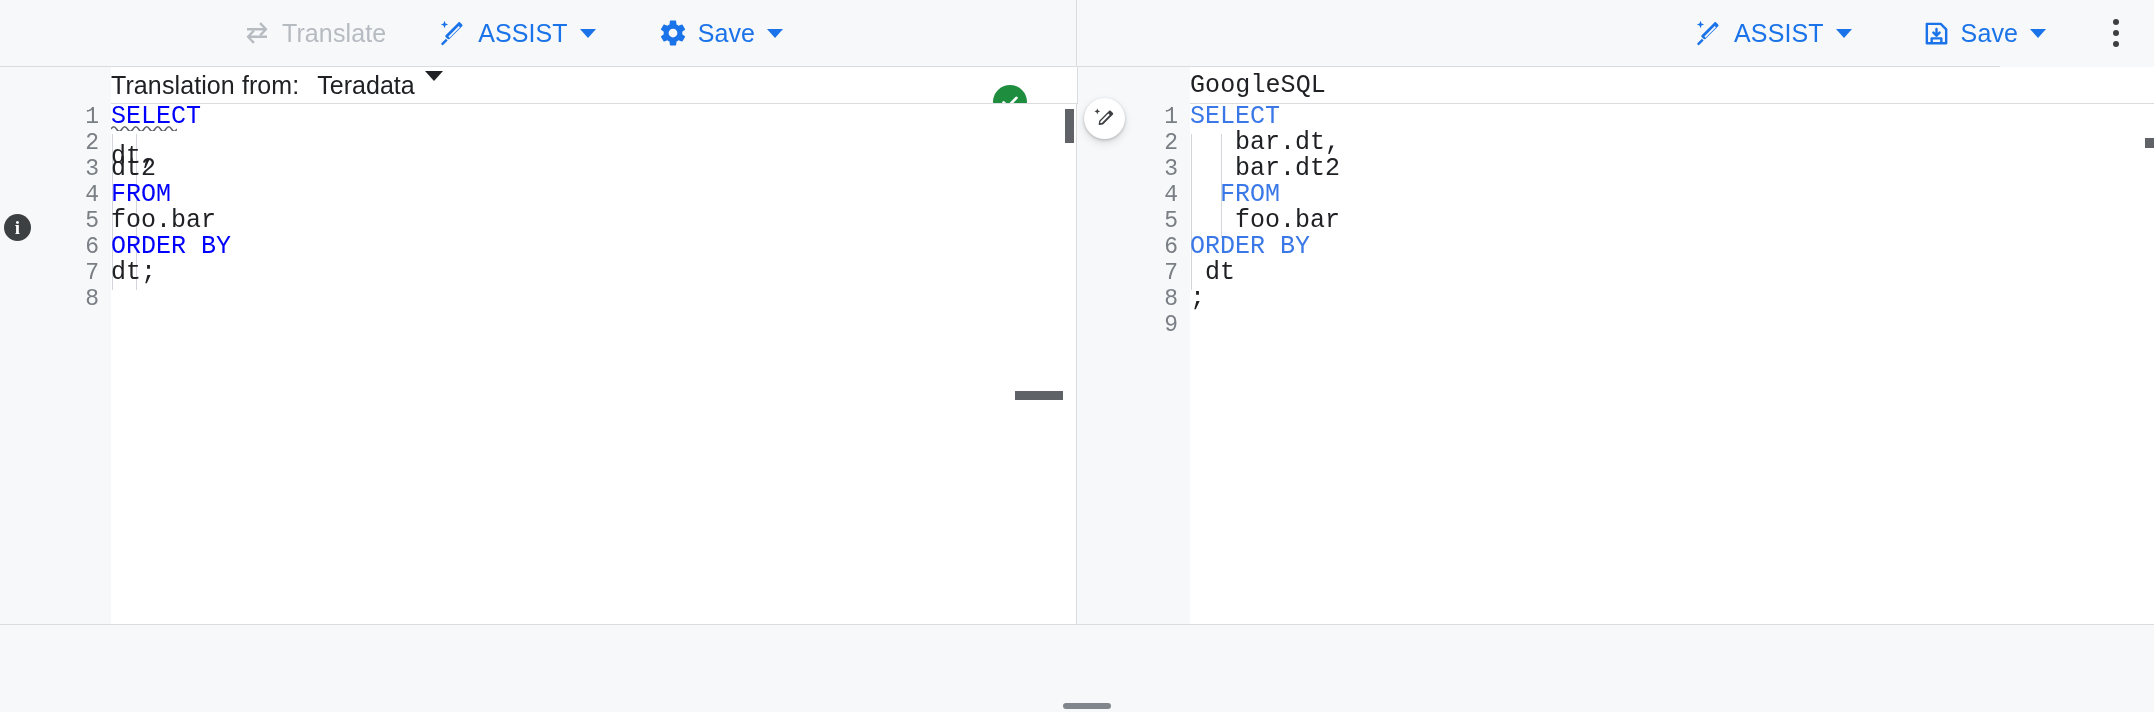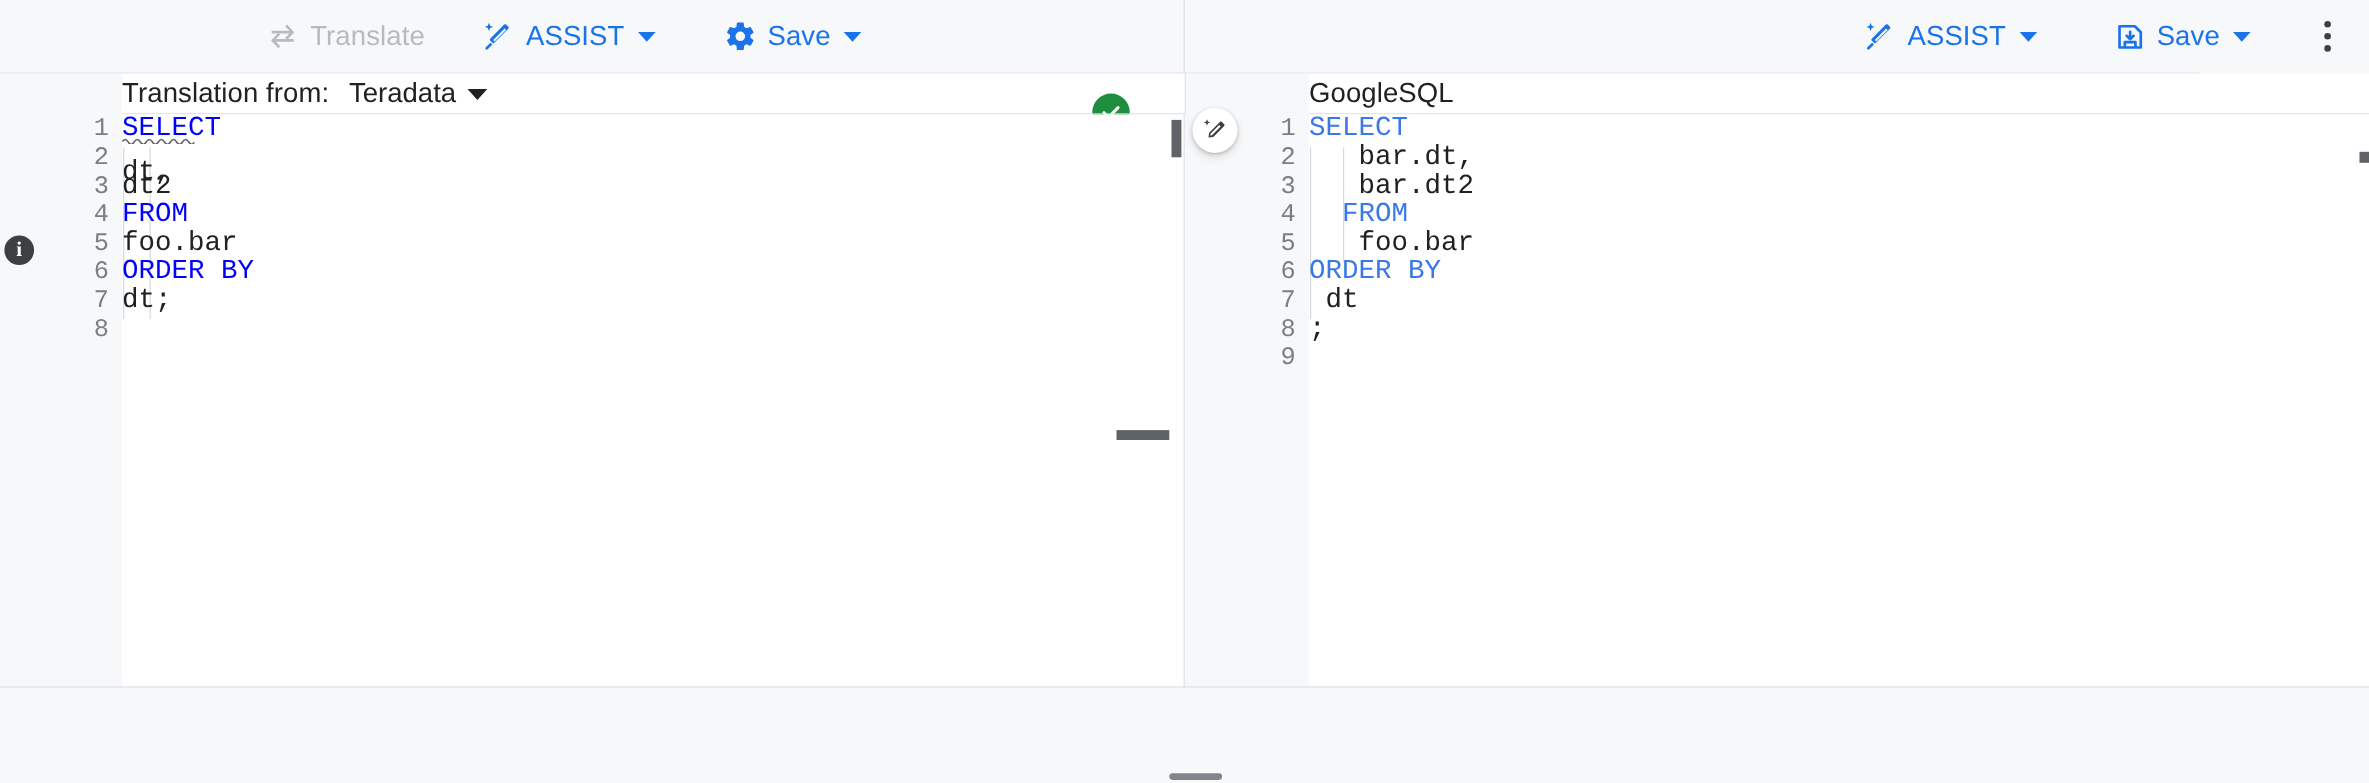--- a/index.html
+++ b/index.html
@@ -102,31 +102,31 @@
   .subhdr-right {
     position: absolute; left: 1190px; top: 0;
     width: 964px; height: 37px;
     display: flex; align-items: center;
     background: #ffffff;
   }
   .lang-label {
     font-size: 25px; color: #202124; letter-spacing: .1px;
   }
   .lang-select {
-    display: inline-flex; align-items: center; gap: 10px;
+    display: inline-flex; align-items: flex-start; gap: 10px;
     margin-left: 18px;
     font-size: 25px; color: #202124; cursor: pointer;
   }
   .lang-select .caret {
     display: inline-block; width: 0; height: 0;
     border-left: 9px solid transparent;
     border-right: 9px solid transparent;
     border-top: 10px solid #202124;
   }
-  .target-lang { font-size: 25px; color: #202124; letter-spacing: .1px; }
+  .target-lang { font-size: 25px; color: #202124; letter-spacing: .1px; font-family: Liberation Mono, monospace; }
   .check-badge {
     position: absolute; left: 993px; top: 85px;
     width: 34px; height: 34px; border-radius: 50%;
     background: #1e8e3e;
     display: flex; align-items: center; justify-content: center;
   }
 
   
   .editors { position: absolute; left: 0; top: 104px; width: 2154px; height: 521px; }
 

